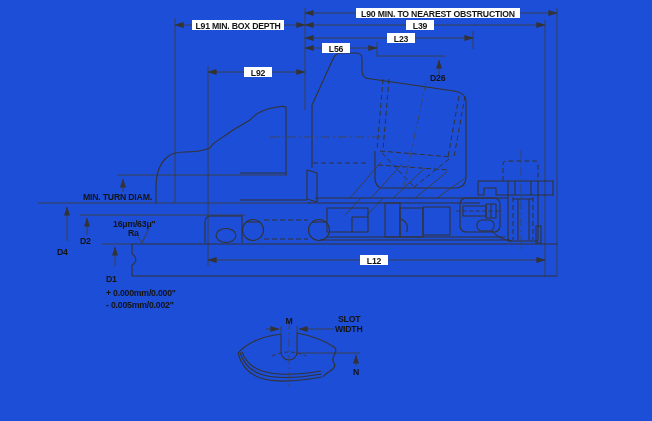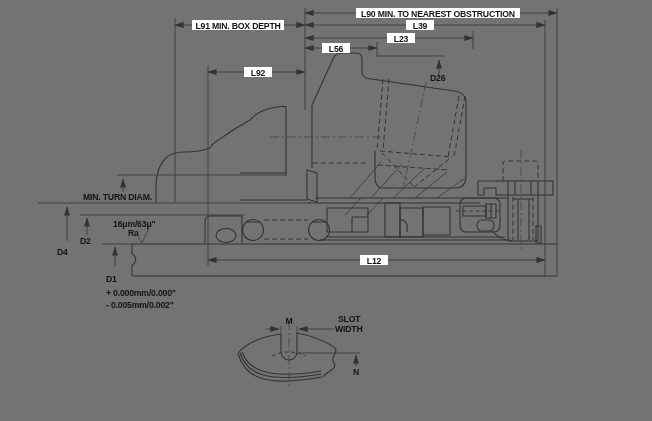--- a/index.html
+++ b/index.html
@@ -1,16 +1,16 @@
 <!DOCTYPE html>
 <html><head>
 <meta charset="utf-8">
 <style>
   html,body{margin:0;padding:0;background:#fff;}
-  .canvas{width:652px;height:421px;background:#737373;position:relative;overflow:hidden;
+  .canvas{width:652px;height:421px;background:#1d4ed8;position:relative;overflow:hidden;
           font-family:"Liberation Sans",sans-serif;}
   svg{display:block;}
   .part{stroke:#333;fill:none;stroke-width:1.1;stroke-linejoin:round;}
   .thin{stroke:#3d3d3d;fill:none;stroke-width:0.9;}
   .dash{stroke:#333;fill:none;stroke-width:1;stroke-dasharray:5 3;}
   .dashf{stroke:#333;fill:none;stroke-width:0.9;stroke-dasharray:4 2.5;}
   .cl{stroke:#444;fill:none;stroke-width:0.8;stroke-dasharray:9 3 2 3;}
   .patch{fill:#fff;stroke:none;}
   .dim{font-weight:bold;font-size:8.7px;fill:#141414;letter-spacing:-0.2px;}
   .mid{text-anchor:middle;}

